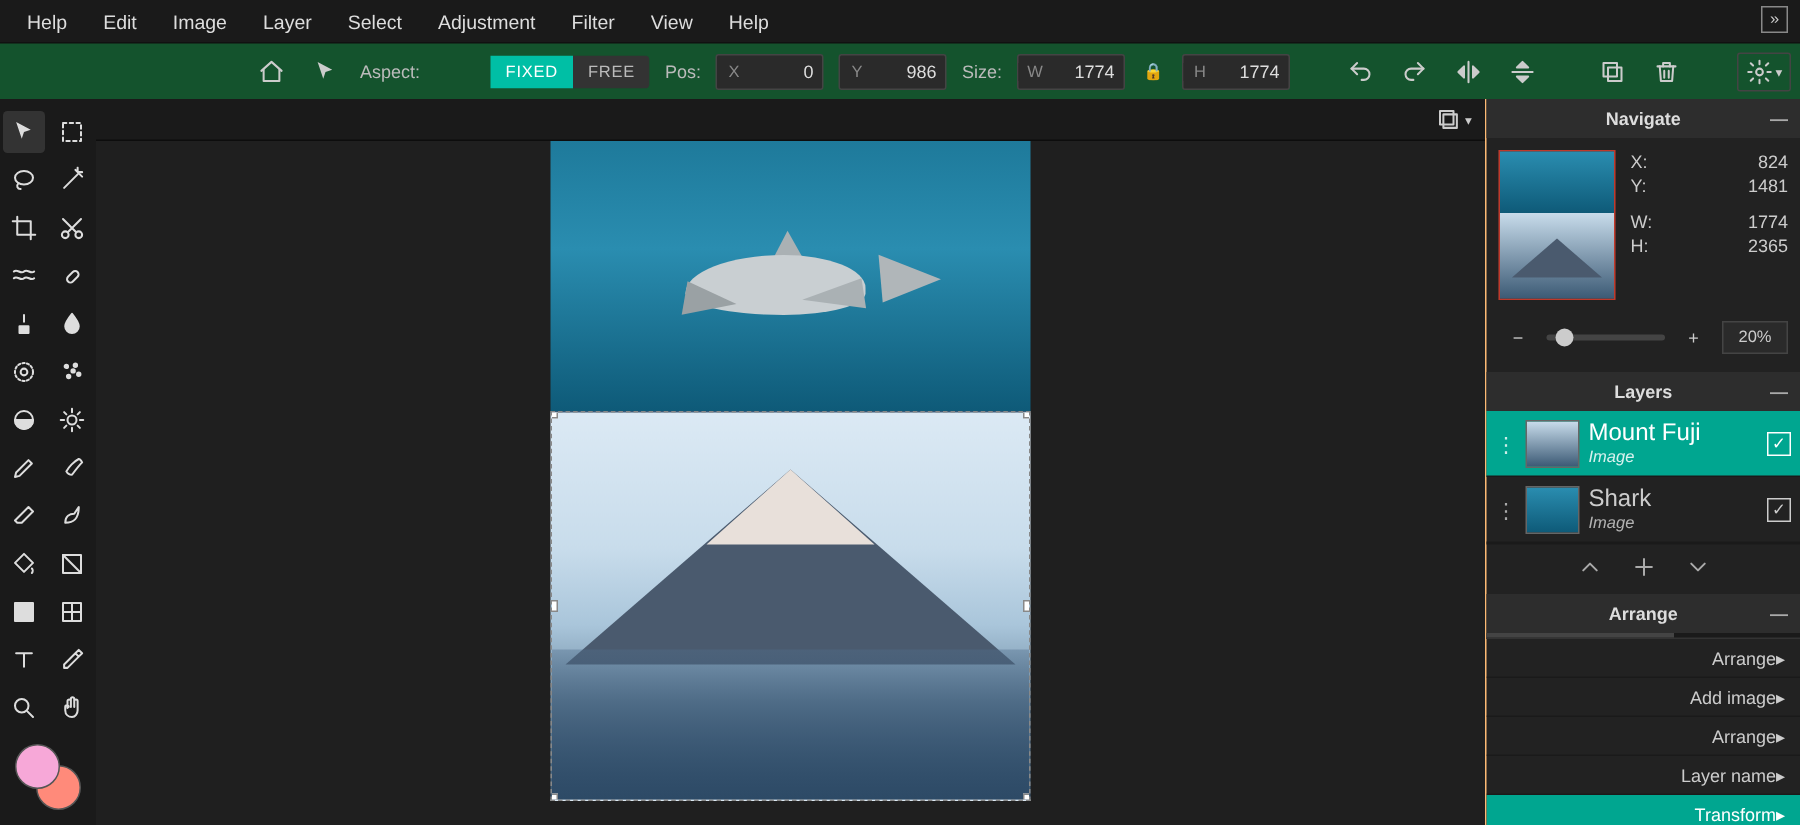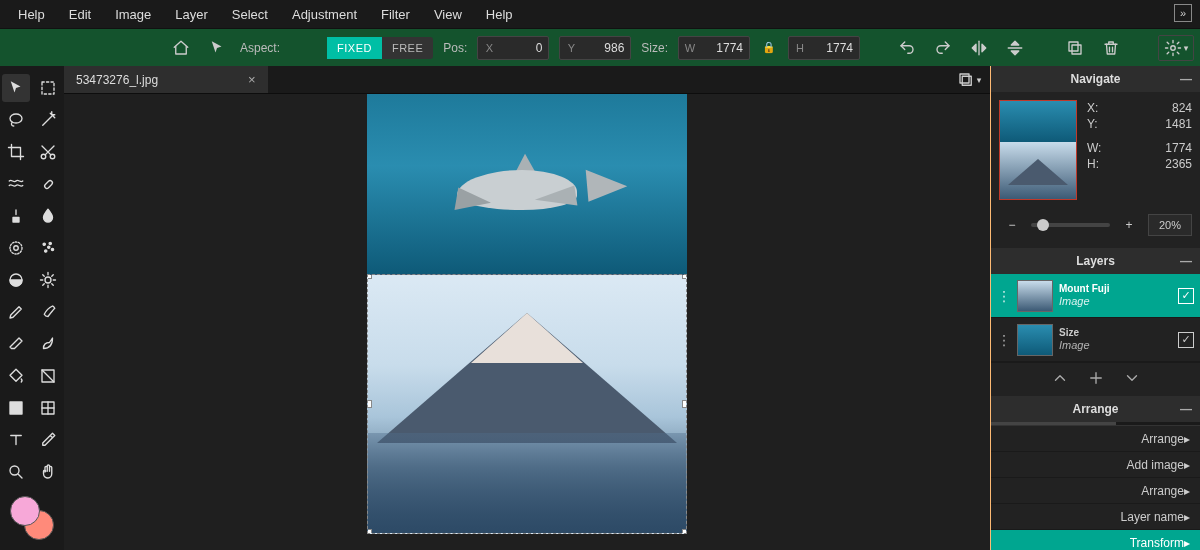--- a/index.html
+++ b/index.html
@@ -69,21 +69,21 @@
 .zoomrow .track { flex:1; height:4px; background:#444; border-radius:2px; position:relative; }
 .zoomrow .thumb { position:absolute; left:8%; top:-4px; width:12px; height:12px; background:#ccc; border-radius:50%; }
 .zoombox { width:44px; height:22px; background:#2a2a2a; border:1px solid #444; text-align:center; line-height:20px; font-size:11px;}
 .layer-row { display:flex; align-items:center; height:44px; padding:0 6px; border-bottom:1px solid #1a1a1a; cursor:pointer; gap:6px; }
 .layer-row.active { background:#00a690; color:#fff; }
 .layer-grip { color:inherit; opacity:.8; font-size:14px; }
 .layer-thumb { width:36px; height:32px; background:#555; border:1px solid #666; }
 .layer-thumb.s { background: linear-gradient(#2a8db0,#0e5a78);} 
 .layer-thumb.f { background: linear-gradient(#c8dceb,#3c5a75);} 
 .layer-text { flex:1; line-height:1.2; }
-.layer-text .lt{ font-weight:bold; font-size:10px;}
+.layer-text .lt{ font-weight:normal; font-size:16px;}
 .layer-text .sub{ font-style:italic; font-size:11px; opacity:.85;}
 .layer-vis { width:16px; height:16px; border:1px solid currentColor; display:flex; align-items:center; justify-content:center; font-size:11px; }
 .layer-ctrl { display:flex; justify-content:center; gap:18px; padding:6px 0; color:#aaa; border-top:1px solid #1a1a1a;}
 .hist-list { flex:1; overflow:hidden; }
 .hist-item { display:flex; align-items:center; justify-content:flex-end; height:26px; padding:0 10px; border-bottom:1px solid #1a1a1a; color:#ccc; cursor:pointer;}
 .hist-item.active { background:#00a690; color:#fff; }
 .top-scroll { height:4px; background:#1a1a1a; position:relative; border-bottom:1px solid #333;}
 .top-scroll::after{content:""; position:absolute; left:0; width:60%; top:0; bottom:0; background:#444;}
 svg { width: 18px; height: 18px; stroke: currentColor; fill: none; stroke-width: 1.8; stroke-linecap: round; stroke-linejoin: round; }
 </style>
@@ -343,24 +343,20 @@
         </div>
     </div>
     <div class="colorswatch">
       <div class="sw2"></div>
       <div class="sw1"></div>
     </div>
   </div>
 
   <div class="center">
     <div class="tabbar">
-      <div class="tab">
-        <span>53473276_l.jpg</span>
-        <span class="close">×</span>
-      </div>
       <div class="spacer"></div>
       <div class="iconbtn dup">
           <svg viewBox="0 0 24 24">
             <rect x="7" y="7" width="12" height="12"></rect>
             <rect x="4" y="4" width="12" height="12"></rect>
           </svg>
           <span style="font-size:9px;">▾</span>
         </div>
     </div>
     <div class="canvas-wrap">
@@ -440,21 +436,21 @@
         <div class="layer-text">
             <div class="lt">Mount Fuji</div>
             <div class="sub">Image</div>
           </div>
         <div class="layer-vis">✓</div>
       </div>
       <div class="layer-row">
         <span class="layer-grip">⋮</span>
         <div class="layer-thumb s"></div>
         <div class="layer-text">
-            <div class="lt">Size</div>
+            <div class="lt">Shark</div>
             <div class="sub">Image</div>
           </div>
         <div class="layer-vis">✓</div>
       </div>
     </div>
     <div class="layer-ctrl">
       <span><svg viewBox="0 0 24 24">
             <path d="M6 15l6-6 6 6"></path>
           </svg></span>
       <span><svg viewBox="0 0 24 24">

